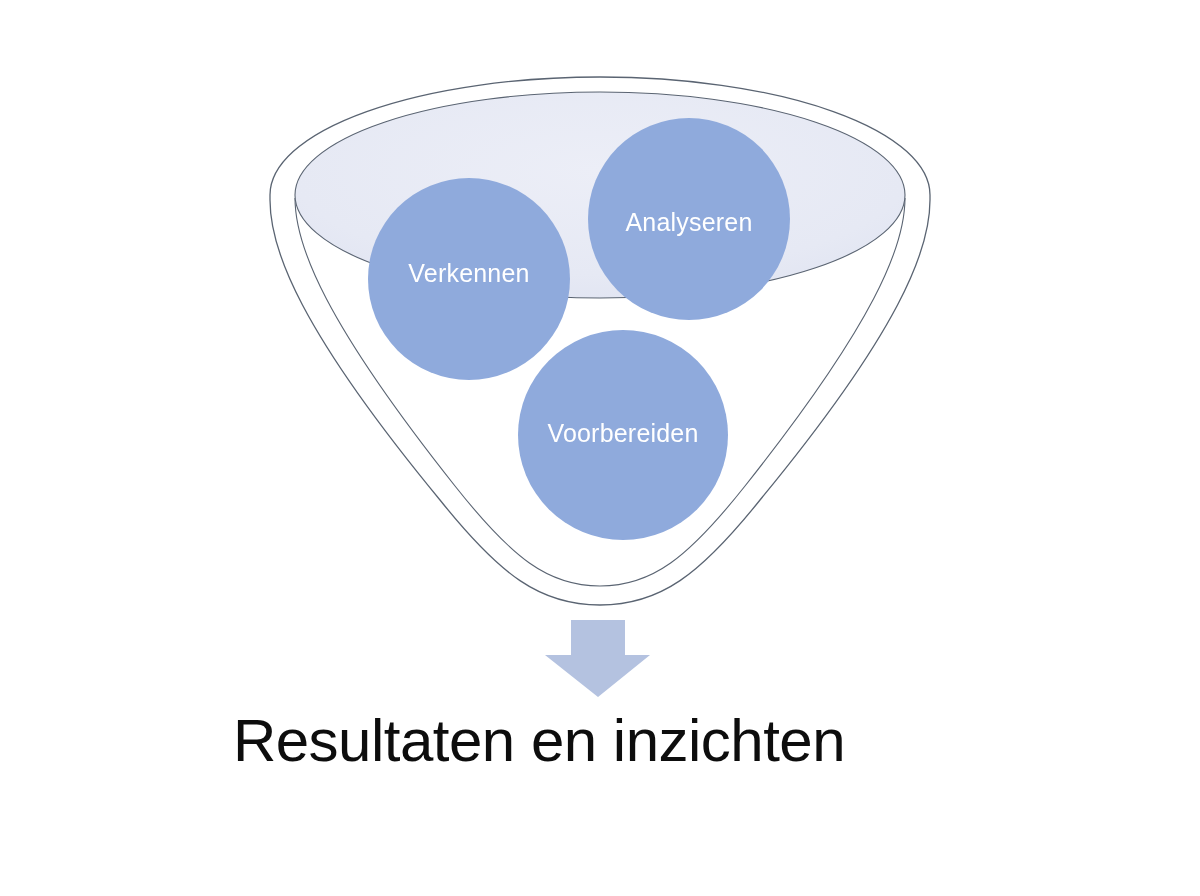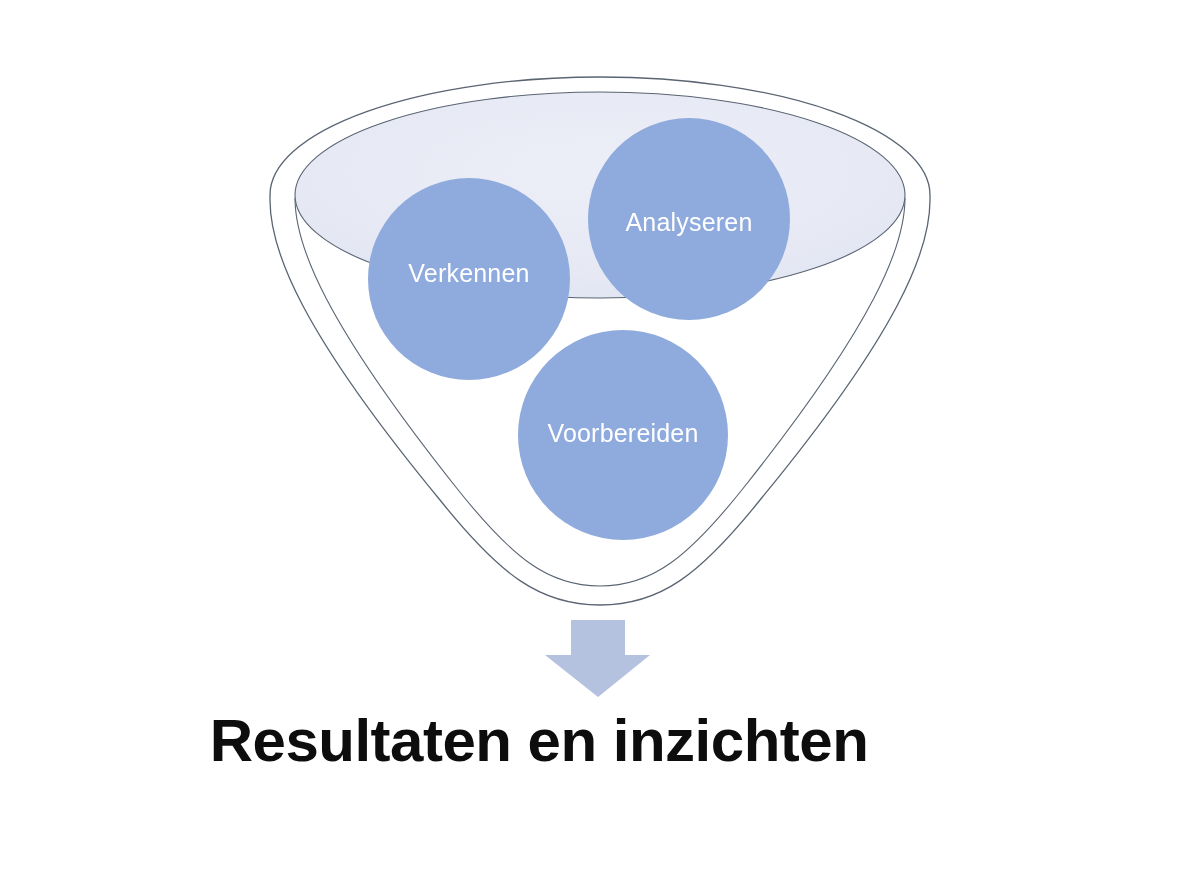--- a/index.html
+++ b/index.html
@@ -35,21 +35,21 @@
     letter-spacing: 0.2px;
   }
   .outcome-title {
     position: absolute;
     left: 0;
     top: 706px;
     width: 1078px;
     text-align: center;
     font-family: "Liberation Sans", sans-serif;
     font-size: 60px;
-    font-weight: 700;
+    font-weight: 400;
     color: #0d0d0d;
     letter-spacing: -0.5px;
     white-space: nowrap;
   }
 </style>
 </head>
 <body>
 
 <div id="stage">
 

